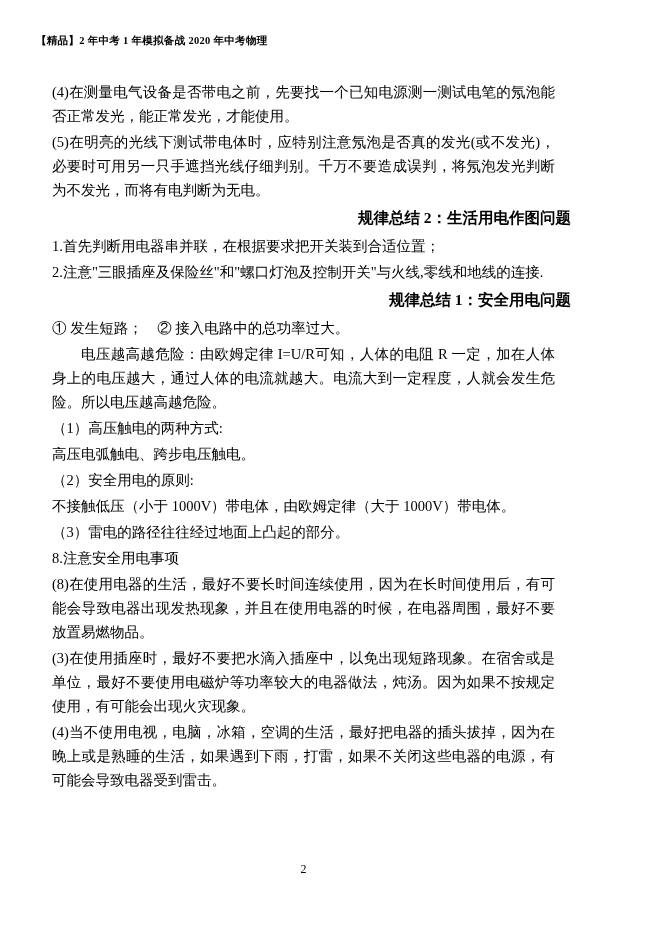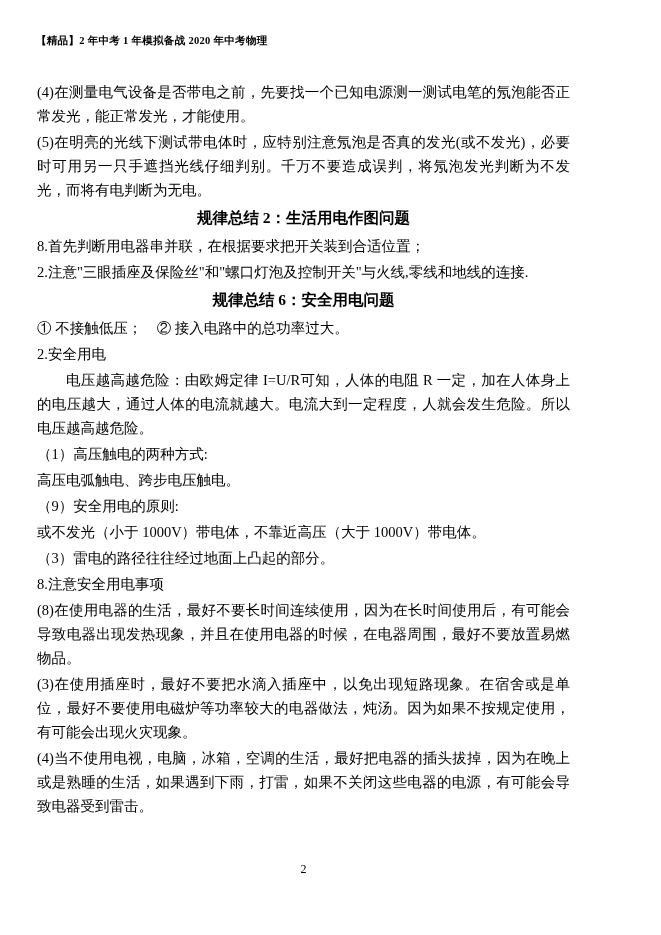--- a/index.html
+++ b/index.html
@@ -22,29 +22,29 @@
   .hdr {
     font-size: 10.5px;
     font-weight: bold;
     letter-spacing: 0.3px;
     color: #000000;
     margin-bottom: 32px;
   }
   .content p {
     font-size: 14.5px;
     line-height: 24px;
-    margin: 2px 1px;
+    margin: 2px 16px;
     text-align: justify;
     text-justify: inter-ideograph;
   }
   .content p.heading {
     font-weight: bold;
     font-size: 15.5px;
     margin: 4px 0;
-    text-align: center;
+    text-align: right;
   }
   .content p.indent {
     text-indent: 2em;
   }
   .footer {
     position: absolute;
     left: 0;
     top: 862px;
     width: 100%;
     text-align: center;
@@ -55,30 +55,29 @@
 </head>
 <body>
 
 <div class="page">
   <div class="hdr">【精品】2 年中考 1 年模拟备战 2020 年中考物理</div>
 
   <div class="content">
     <p class="body">(4)在测量电气设备是否带电之前，先要找一个已知电源测一测试电笔的氖泡能否正常发光，能正常发光，才能使用。</p>
     <p class="body">(5)在明亮的光线下测试带电体时，应特别注意氖泡是否真的发光(或不发光)，必要时可用另一只手遮挡光线仔细判别。千万不要造成误判，将氖泡发光判断为不发光，而将有电判断为无电。</p>
     <p class="heading">规律总结 2：生活用电作图问题</p>
-    <p class="body">8.首先判断用电器串并联，在根据要求把开关装到合适位置；</p>
+    <p class="body">1.首先判断用电器串并联，在根据要求把开关装到合适位置；</p>
     <p class="body">2.注意"三眼插座及保险丝"和"螺口灯泡及控制开关"与火线,零线和地线的连接.</p>
-    <p class="heading">规律总结 6：安全用电问题</p>
-    <p class="body">① 不接触低压；　② 接入电路中的总功率过大。</p>
-    <p class="body">2.安全用电</p>
+    <p class="heading">规律总结 1：安全用电问题</p>
+    <p class="body">① 发生短路；　② 接入电路中的总功率过大。</p>
     <p class="body indent">电压越高越危险：由欧姆定律 I=U/R可知，人体的电阻 R 一定，加在人体身上的电压越大，通过人体的电流就越大。电流大到一定程度，人就会发生危险。所以电压越高越危险。</p>
     <p class="body">（1）高压触电的两种方式:</p>
     <p class="body">高压电弧触电、跨步电压触电。</p>
-    <p class="body">（9）安全用电的原则:</p>
-    <p class="body">或不发光（小于 1000V）带电体，不靠近高压（大于 1000V）带电体。</p>
+    <p class="body">（2）安全用电的原则:</p>
+    <p class="body">不接触低压（小于 1000V）带电体，由欧姆定律（大于 1000V）带电体。</p>
     <p class="body">（3）雷电的路径往往经过地面上凸起的部分。</p>
     <p class="body">8.注意安全用电事项</p>
     <p class="body">(8)在使用电器的生活，最好不要长时间连续使用，因为在长时间使用后，有可能会导致电器出现发热现象，并且在使用电器的时候，在电器周围，最好不要放置易燃物品。</p>
     <p class="body">(3)在使用插座时，最好不要把水滴入插座中，以免出现短路现象。在宿舍或是单位，最好不要使用电磁炉等功率较大的电器做法，炖汤。因为如果不按规定使用，有可能会出现火灾现象。</p>
     <p class="body">(4)当不使用电视，电脑，冰箱，空调的生活，最好把电器的插头拔掉，因为在晚上或是熟睡的生活，如果遇到下雨，打雷，如果不关闭这些电器的电源，有可能会导致电器受到雷击。</p>
   </div>
 
   <div class="footer">2</div>
 </div>
 

